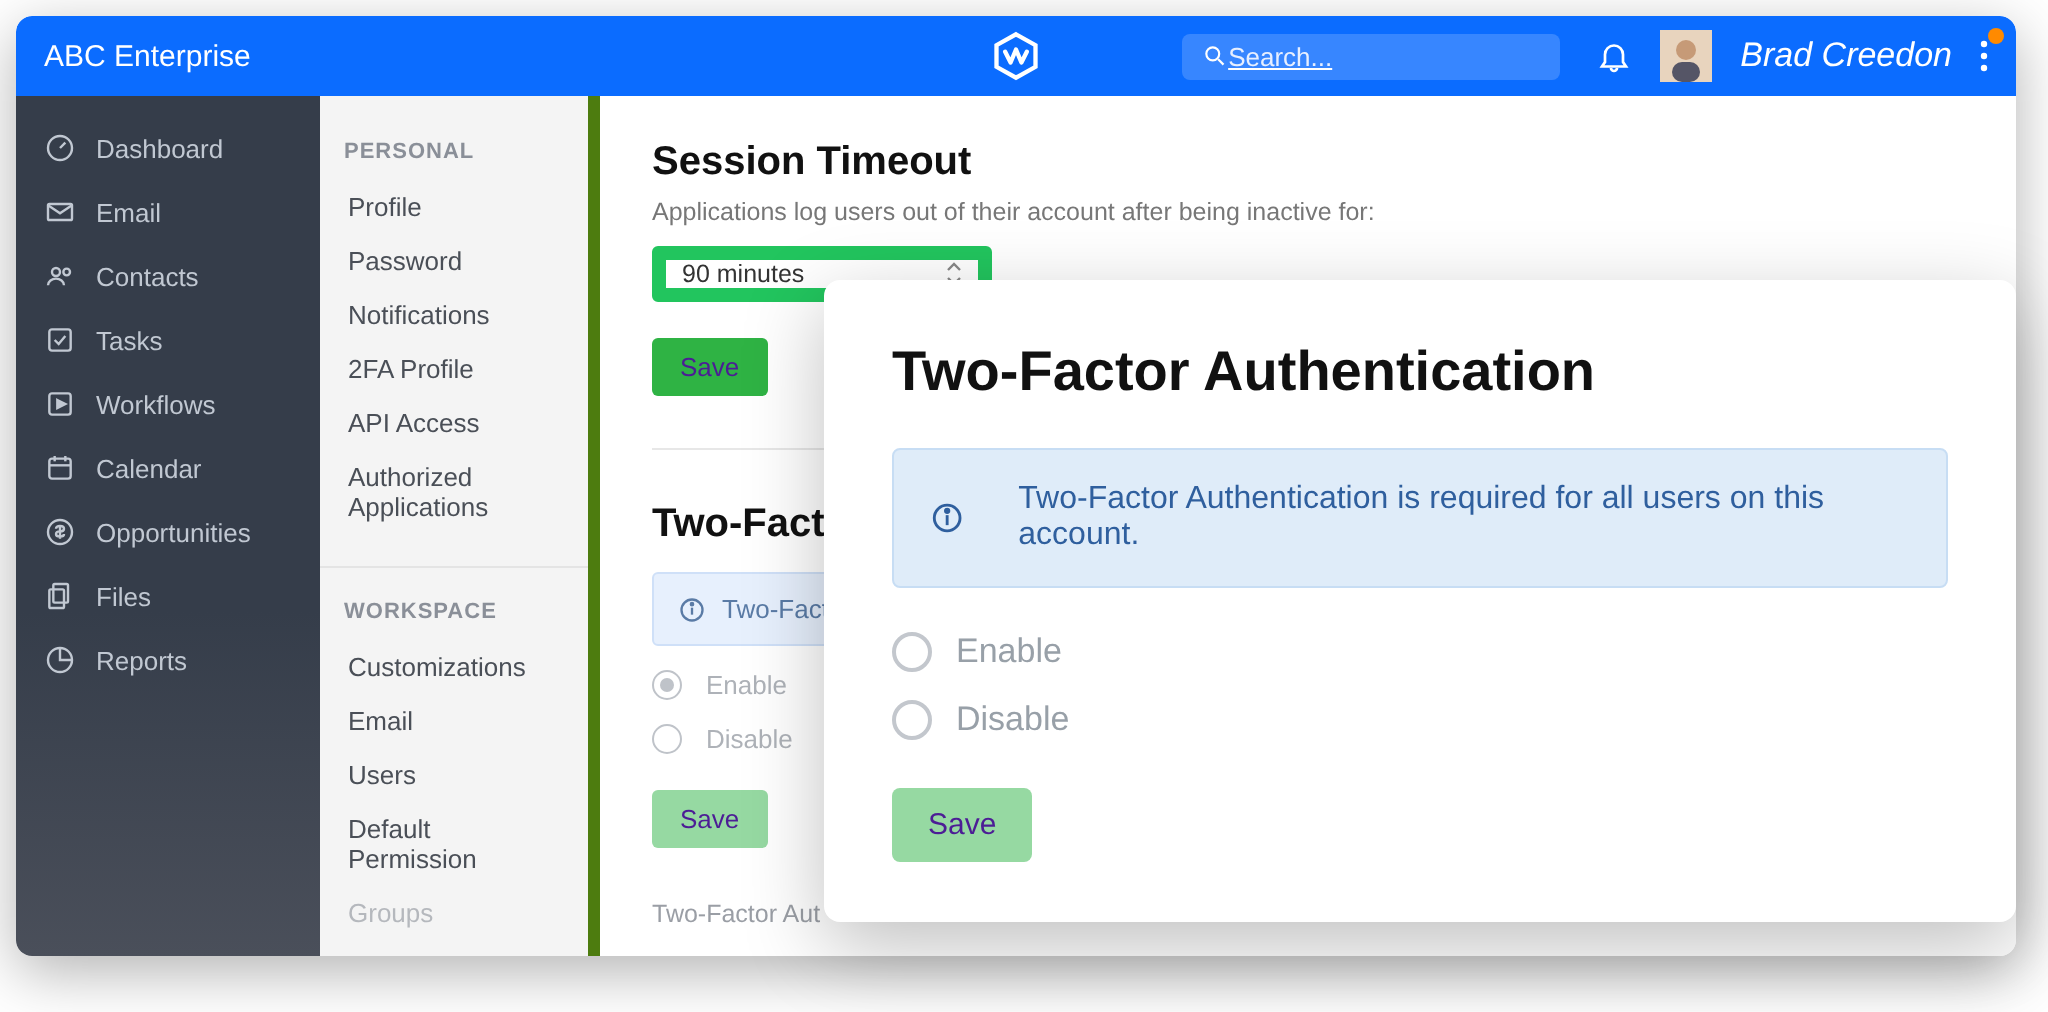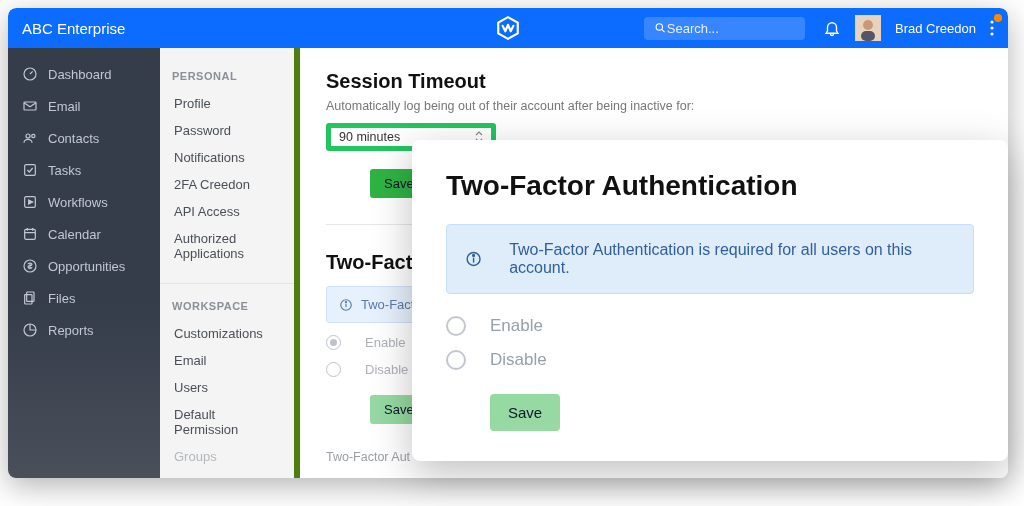--- a/index.html
+++ b/index.html
@@ -1,44 +1,44 @@
 <!DOCTYPE html>
 <html><head>
 <meta charset="utf-8">
 <style>
 * { margin:0; padding:0; box-sizing:border-box; font-family:-apple-system,BlinkMacSystemFont,"Segoe UI",Helvetica,Arial,sans-serif; }
 body { background:#fff; width:1024px; height:506px; overflow:hidden; position:relative; }
 .topbar { height:40px; background:#0b6cff; display:flex; align-items:center; color:#fff; padding:4px 14px; border-radius:8px 8px 0 0; }
 .company { font-size:15px; font-weight:400; flex:0 0 auto; margin-right:auto; }
 .logo-center { position:absolute; left:50%; transform:translateX(-50%); display:flex; align-items:center; }
-.search-box { display:flex; align-items:center; background:rgba(255,255,255,0.18); border-radius:4px; padding:4px 10px; width:161px; margin-right:18px; }
+.search-box { display:flex; align-items:center; background:rgba(255,255,255,0.18); border-radius:4px; padding:4px 10px; width:189px; margin-right:18px;text-decoration:underline; }
 .search-box input { background:transparent; border:none; color:#fff; font-size:13px; outline:none; width:100%; }
 .search-box input::placeholder { color:#e7efff; }
 .top-icons { display:flex; align-items:center; gap:14px; }
 .avatar { width:26px; height:26px; border-radius:3px; background:#d8b89a; }
-.username { font-size:13px; }
+.username { font-size:17px;font-style:italic; }
 .dot-orange { width:8px; height:8px; background:#ff8a00; border-radius:50%; position:absolute; top:6px; right:6px; }
 .shell { display:flex; height:calc(100% - 40px); background:#fff; }
 .nav-left { width:152px; background:linear-gradient(to bottom,#353d4a 0%,#353d4a 60%,#4a4f5a 100%); color:#c1c8d2; font-size:13px; padding-top:10px; }
 .nav-left .item { display:flex; align-items:flex-end; gap:10px; padding:8px 14px; cursor:pointer; }
 .nav-left .item svg { flex:0 0 16px; }
 .nav-sub { width:140px; background:#f4f4f4; border-right:6px solid #4d7c0f; padding:14px 12px; font-size:13px; color:#555; overflow:hidden; }
 .nav-sub .hdr { font-size:11px; font-weight:700; color:#8a8f98; letter-spacing:0.5px; margin:8px 0 8px; }
 .nav-sub .sitem { padding:6px 2px; cursor:pointer; color:#4a4f57; }
 .nav-sub .sitem.faded { color:#b5b8bd; }
 .nav-sub .divider { height:1px; background:#e4e4e4; margin:16px -12px; }
 .main { flex:1; padding:22px 26px; position:relative; overflow:hidden; }
 .main h2 { font-size:20px; font-weight:800; color:#111; margin-bottom:6px; }
 .sub { font-size:12.5px; color:#777; margin-bottom:10px; }
-.select { width:170px; height:28px; border:5px solid #22c55e; background:#fff; border-radius:3px; font-size:12.5px; padding:0 8px; display:flex; align-items:center; justify-content:space-between; color:#333; }
-.btn-save { margin-top:18px; background:#2fb344; color:#0f172a; border:none; padding:7px 14px; border-radius:3px; font-size:13px; cursor:pointer;margin-left:44px; }
+.select { width:170px; height:28px; border:7px solid #22c55e; background:#fff; border-radius:3px; font-size:12.5px; padding:0 8px; display:flex; align-items:center; justify-content:space-between; color:#333; }
+.btn-save { margin-top:18px; background:#2fb344; color:#4c1d95; border:none; padding:7px 14px; border-radius:3px; font-size:13px; cursor:pointer; }
 .btn-save.faded { background:#96d9a2; cursor:default; }
 .rule { height:1px; background:#e7e7e7; margin:26px 0; }
 .notice-small { background:#e7f0fd; border:1px solid #cfe0f8; color:#5a7ba6; padding:10px 12px; border-radius:3px; font-size:13px; display:flex; align-items:center; gap:8px; margin-top:12px; width:350px; }
-.radio-row { display:flex; align-items:center; gap:24px; margin-top:12px; color:#aeb2b8; font-size:13px; }
+.radio-row { display:flex; align-items:center; gap:12px; margin-top:12px; color:#aeb2b8; font-size:13px; }
 .radio-dot { width:15px; height:15px; border:1.5px solid #bfc3c9; border-radius:50%; display:inline-flex; align-items:center; justify-content:center; }
 .radio-dot.filled::after { content:""; width:7px; height:7px; background:#bfc3c9; border-radius:50%; }
 .footnote { font-size:12.5px; color:#9a9ea5; margin-top:26px; }
 .popup { position:absolute; top:140px; left:412px; width:596px; background:#fff; border-radius:8px; box-shadow:0 12px 40px rgba(0,0,0,0.25); padding:30px 34px 30px; }
 .popup h1 { font-size:28px; font-weight:800; color:#111; margin-bottom:22px; }
 .callout { background:#dfecf9; border:1px solid #c7ddf4; color:#2f5f9e; padding:16px 18px; border-radius:4px; font-size:16px; display:flex; align-items:center; gap:27px; margin-bottom:22px; }
 .popup .radio-row { margin-top:14px; font-size:17px; color:#98a0a8; }
 .popup .radio-dot { width:20px; height:20px; border:2px solid #c3c7cd; }
 .popup .btn-save { margin-top:24px; padding:10px 18px; font-size:15px; border-radius:4px; }
 .app-wrap { border-radius:8px; overflow:hidden; box-shadow:0 8px 30px rgba(0,0,0,0.3); height:470px; width:1000px; margin:8px; position:relative; }
@@ -156,37 +156,37 @@
           </svg>
           <span>Reports</span>
         </div>
   </div>
 
   <div class="nav-sub">
     <div class="hdr">PERSONAL</div>
     <div class="sitem">Profile</div>
     <div class="sitem">Password</div>
     <div class="sitem">Notifications</div>
-    <div class="sitem">2FA Creedon</div>
+    <div class="sitem">2FA Profile</div>
     <div class="sitem">API Access</div>
     <div class="sitem">Authorized Applications</div>
     <div class="divider"></div>
     <div class="hdr">WORKSPACE</div>
     <div class="sitem">Customizations</div>
     <div class="sitem">Email</div>
     <div class="sitem">Users</div>
     <div class="sitem">Default Permission</div>
     <div class="sitem faded">Groups</div>
     <div class="sitem faded">Teams</div>
 
   </div>
 
   <div class="main">
     <h2>Session Timeout</h2>
-    <div class="sub">Automatically log being out of their account after being inactive for:</div>
+    <div class="sub">Applications log users out of their account after being inactive for:</div>
     <div class="select">
       <span>90 minutes</span>
       <svg width="8" height="12" viewBox="0 0 8 12" fill="#888">
             <path d="M1 4l3-3 3 3M1 8l3 3 3-3" stroke="#888" stroke-width="1.2" fill="none"></path>
           </svg>
     </div>
     <button class="btn-save">Save</button>
     <div class="rule"></div>
 
     <h2>Two-Fact</h2>

